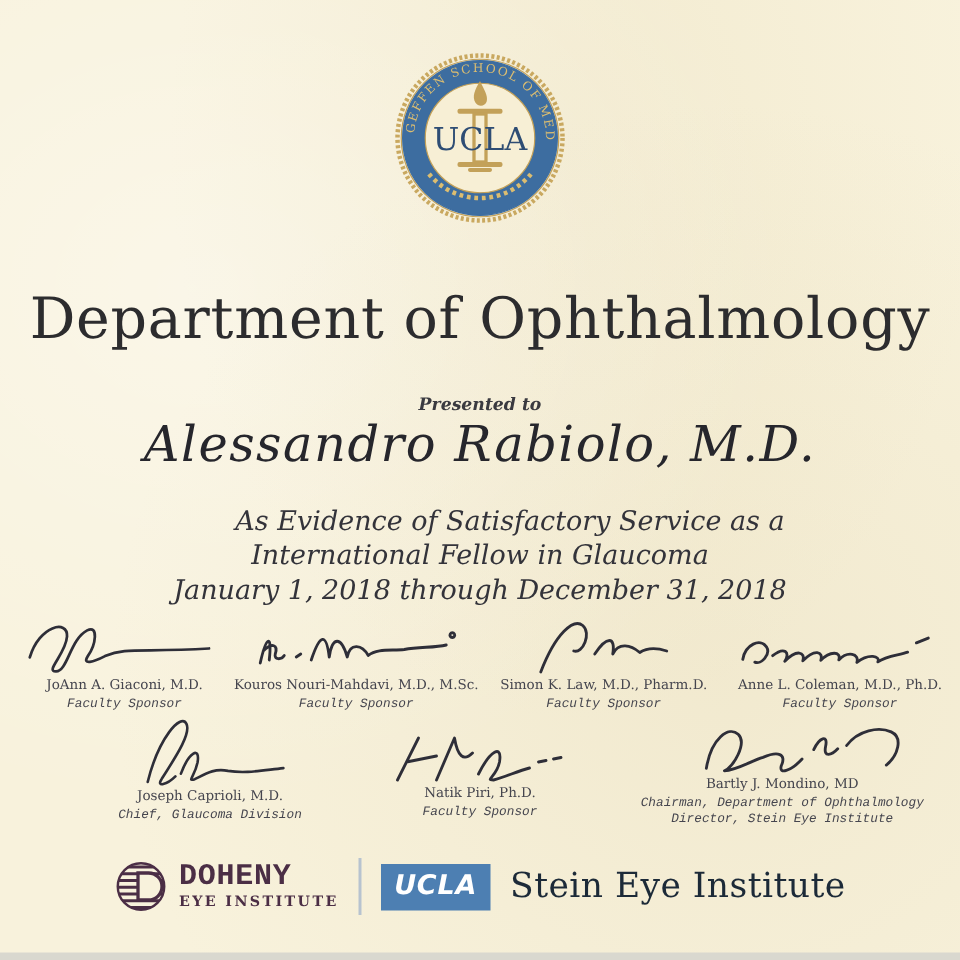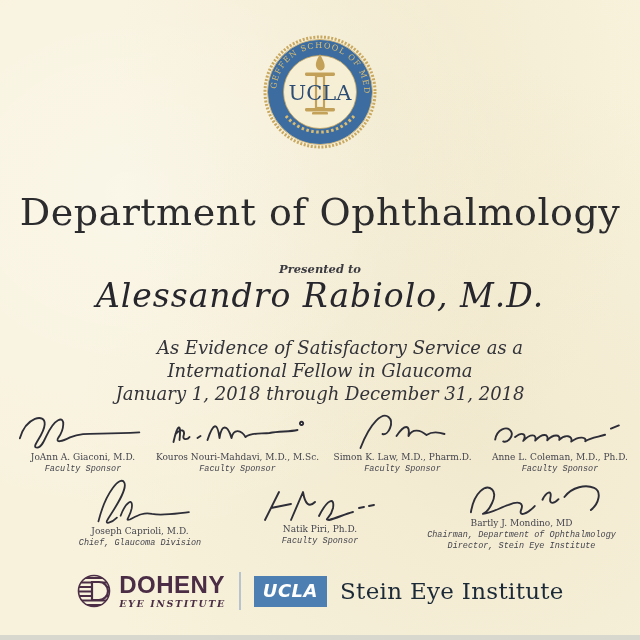--- a/index.html
+++ b/index.html
@@ -18,22 +18,22 @@
   .bl1{top:336px;padding-left:20px;} .bl2{top:359px;} .bl3{top:382px;}
   .sigblock{position:absolute;text-align:center;color:#45454e;}
   .signame{font-size:9px;line-height:11px;}
   .sigtitle{font-size:8.5px;font-style:italic;line-height:10px;margin-top:1px;font-family:Liberation Mono, monospace;}
   .sig-svg{position:absolute;}
   .sig-svg path{fill:none;stroke:#2e2e38;stroke-width:1.9;stroke-linecap:round;stroke-linejoin:round;}
   .footer{position:absolute;top:568px;left:0;width:640px;height:46px;display:flex;
     align-items:center;justify-content:center;gap:13px;}
   .doheny{display:flex;align-items:center;gap:7px;}
   .doheny-text{display:flex;flex-direction:column;line-height:1;color:#4b2e45;}
-  .doheny-name{font-size:24px;font-weight:bold;letter-spacing:.5px;font-family:Liberation Sans, sans-serif;}
-  .doheny-sub{font-size:9.5px;font-weight:bold;letter-spacing:1.6px;margin-top:2px;font-style:italic;}
+  .doheny-name{font-size:20px;font-weight:bold;letter-spacing:.5px;font-family:Liberation Mono, monospace;}
+  .doheny-sub{font-size:9.5px;font-weight:bold;letter-spacing:1.6px;margin-top:2px;}
   .footer-divider{width:2px;height:38px;background:#b7c3cf;}
   .ucla-box{background:#4d7fb2;color:#ffffff;font-weight:bold;font-size:18px;
     padding:4px 9px 6px 9px;font-family:"DejaVu Sans","Liberation Sans",sans-serif;
     font-style:italic;letter-spacing:.5px;}
   .stein{font-size:23px;color:#1c2a38;letter-spacing:.3px;}
   .bottom-strip{position:absolute;left:0;bottom:0;width:640px;height:5px;background:#d9d8cf;}
   .seal-wrap{left:262px;top:34px;width:116px;height:116px;}
 </style>
 </head>
 <body>

